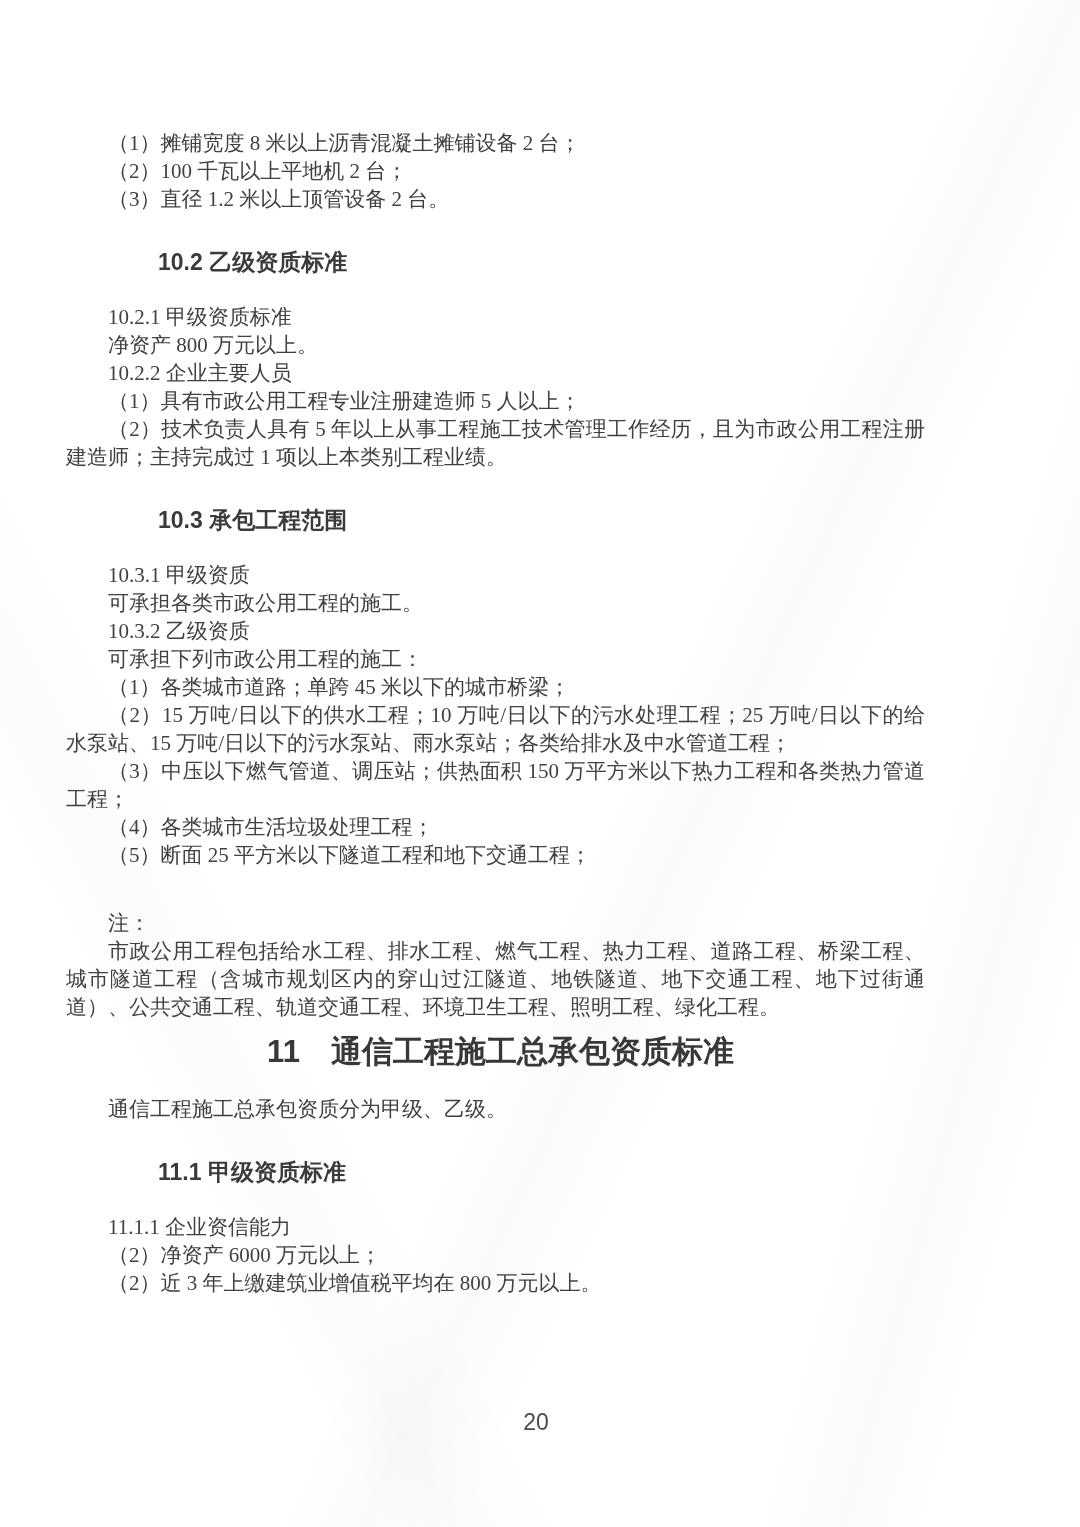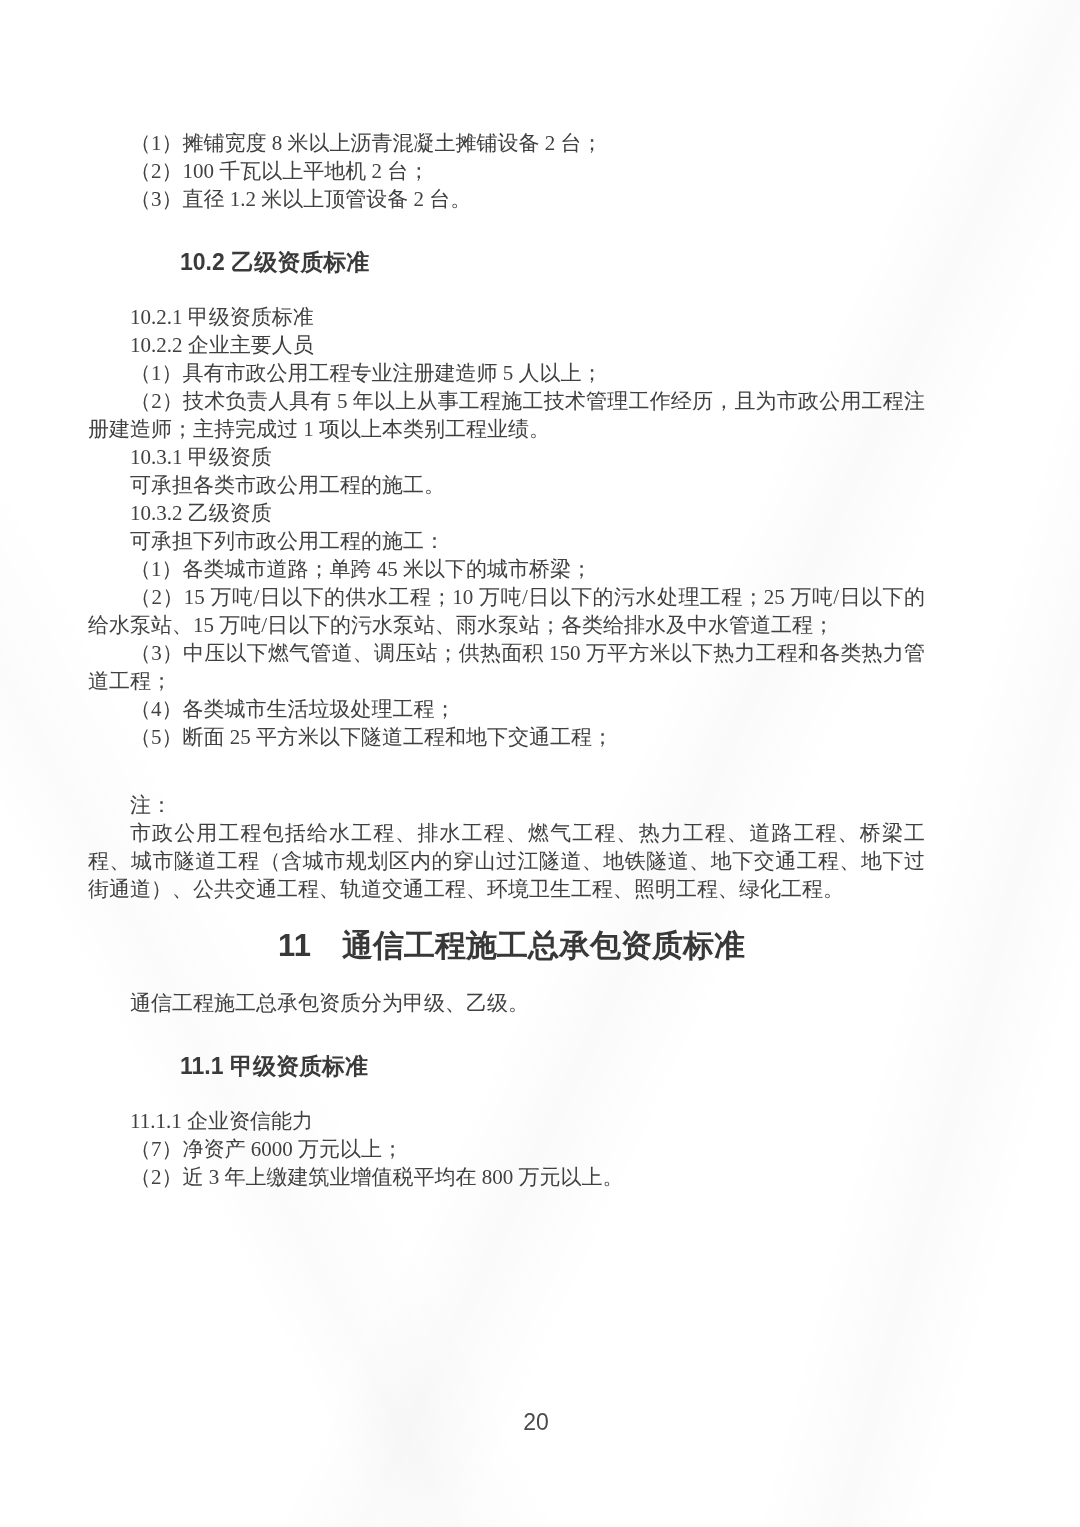--- a/index.html
+++ b/index.html
@@ -16,21 +16,21 @@
     overflow: hidden;
     font-family: "Liberation Serif", "DejaVu Serif", serif;
     color: #404040;
     
     background-image:
       linear-gradient(115deg, rgba(0,0,0,0) 55%, rgba(0,0,0,0.02) 60%, rgba(0,0,0,0) 66%),
       linear-gradient(62deg, rgba(0,0,0,0) 20%, rgba(0,0,0,0.015) 24%, rgba(0,0,0,0) 30%),
       linear-gradient(105deg, rgba(0,0,0,0) 78%, rgba(0,0,0,0.018) 84%, rgba(0,0,0,0) 90%);
   }
   .content {
-    padding: 129px 155px 0 88px;
+    padding: 129px 155px 0 66px;
   }
   .para {
     margin: 0;
     font-size: 21px;
     line-height: 28px;
     text-indent: 2em;
     text-align: justify;
     color: #404040;
   }
   .gap-before {
@@ -46,21 +46,21 @@
     margin: 34px 0 26px 0;
     color: #3a3a3a;
   }
   .h1 {
     font-family: "Liberation Sans", "DejaVu Sans", sans-serif;
     font-weight: bold;
     font-size: 31px;
     line-height: 38px;
     text-align: center;
     padding-left: 10px;
-    margin: 24px 0 24px 0;
+    margin: 12px 0 24px 0;
     color: #383838;
   }
   .page-number {
     position: absolute;
     top: 1408px;
     left: 0;
     right: 8px;
     text-align: center;
     font-family: "Liberation Sans", "DejaVu Sans", sans-serif;
     font-size: 23px;
@@ -71,35 +71,37 @@
 </head>
 <body>
 
 <div class="page">
   <div class="content">
       <p class="para">（1）摊铺宽度 8 米以上沥青混凝土摊铺设备 2 台；</p>
       <p class="para">（2）100 千瓦以上平地机 2 台；</p>
       <p class="para">（3）直径 1.2 米以上顶管设备 2 台。</p>
       <div class="h2">10.2 乙级资质标准</div>
       <p class="para">10.2.1 甲级资质标准</p>
+      <p class="para">净资产 800 万元以上。</p>
       <p class="para">10.2.2 企业主要人员</p>
       <p class="para">（1）具有市政公用工程专业注册建造师 5 人以上；</p>
       <p class="para">（2）技术负责人具有 5 年以上从事工程施工技术管理工作经历，且为市政公用工程注册建造师；主持完成过 1 项以上本类别工程业绩。</p>
+      <div class="h2">10.3 承包工程范围</div>
       <p class="para">10.3.1 甲级资质</p>
       <p class="para">可承担各类市政公用工程的施工。</p>
       <p class="para">10.3.2 乙级资质</p>
       <p class="para">可承担下列市政公用工程的施工：</p>
       <p class="para">（1）各类城市道路；单跨 45 米以下的城市桥梁；</p>
       <p class="para">（2）15 万吨/日以下的供水工程；10 万吨/日以下的污水处理工程；25 万吨/日以下的给水泵站、15 万吨/日以下的污水泵站、雨水泵站；各类给排水及中水管道工程；</p>
       <p class="para">（3）中压以下燃气管道、调压站；供热面积 150 万平方米以下热力工程和各类热力管道工程；</p>
       <p class="para">（4）各类城市生活垃圾处理工程；</p>
       <p class="para">（5）断面 25 平方米以下隧道工程和地下交通工程；</p>
       <p class="para gap-before">注：</p>
       <p class="para">市政公用工程包括给水工程、排水工程、燃气工程、热力工程、道路工程、桥梁工程、城市隧道工程（含城市规划区内的穿山过江隧道、地铁隧道、地下交通工程、地下过街通道）、公共交通工程、轨道交通工程、环境卫生工程、照明工程、绿化工程。</p>
       <div class="h1">11　通信工程施工总承包资质标准</div>
       <p class="para">通信工程施工总承包资质分为甲级、乙级。</p>
       <div class="h2">11.1 甲级资质标准</div>
       <p class="para">11.1.1 企业资信能力</p>
-      <p class="para">（7）净资产 6000 万元以上；</p>
+      <p class="para">（2）净资产 6000 万元以上；</p>
       <p class="para">（2）近 3 年上缴建筑业增值税平均在 800 万元以上。</p>
     </div>
   <div class="page-number">20</div>
 </div>
 
 </body></html>

